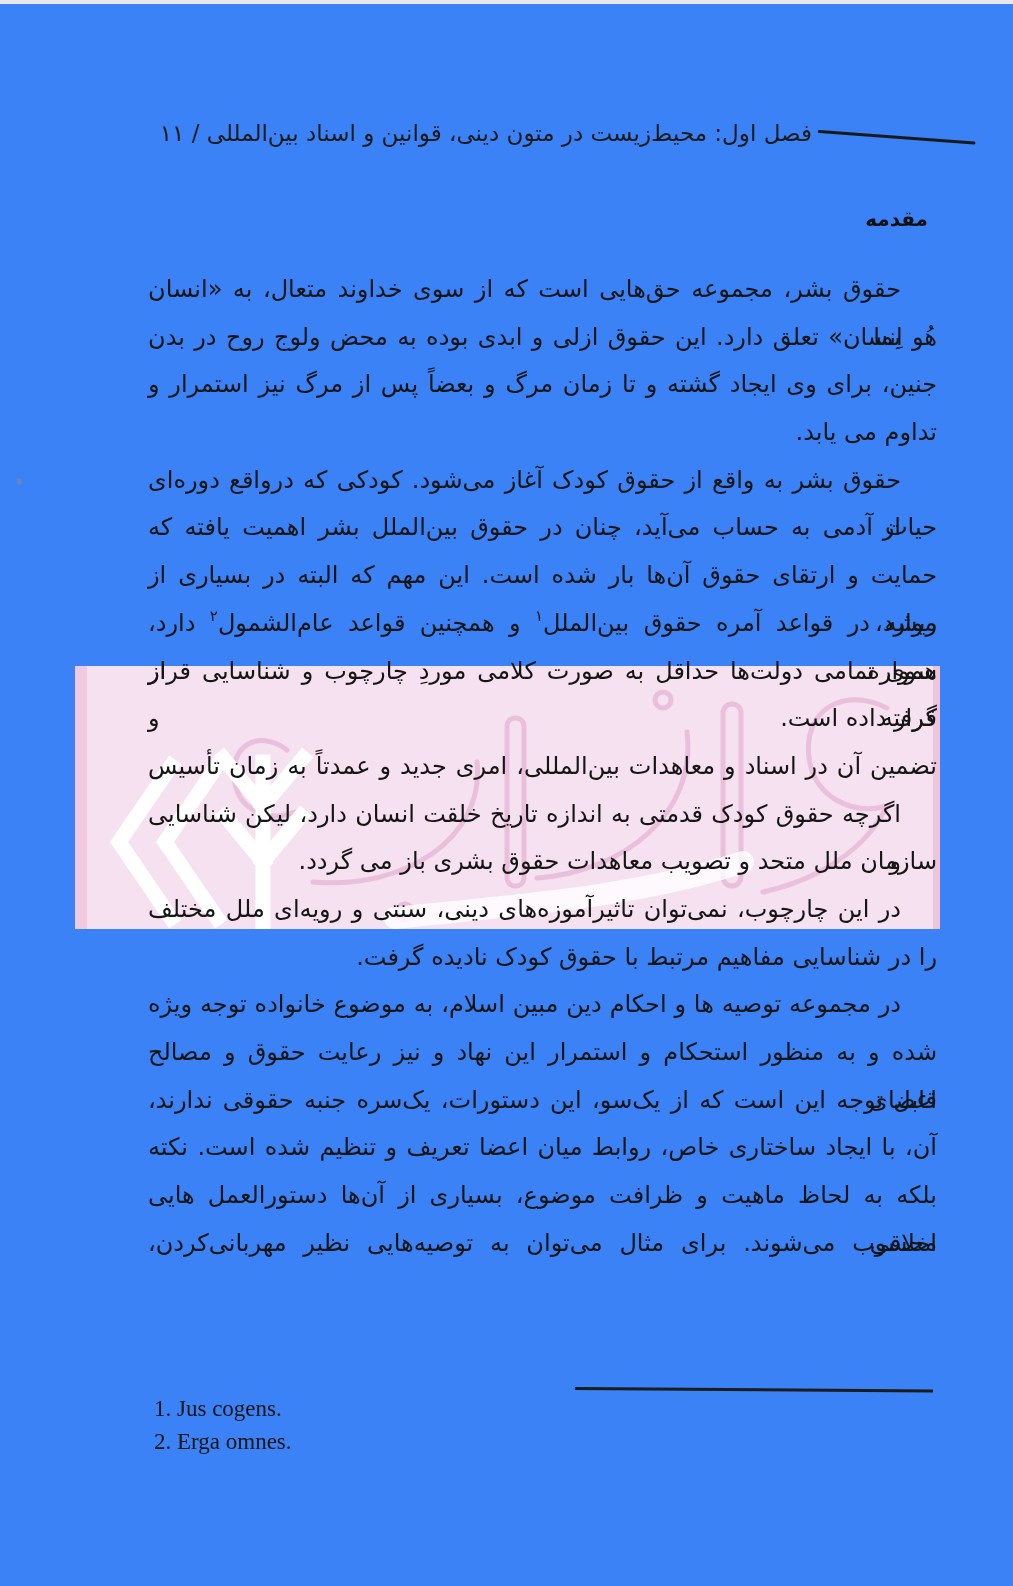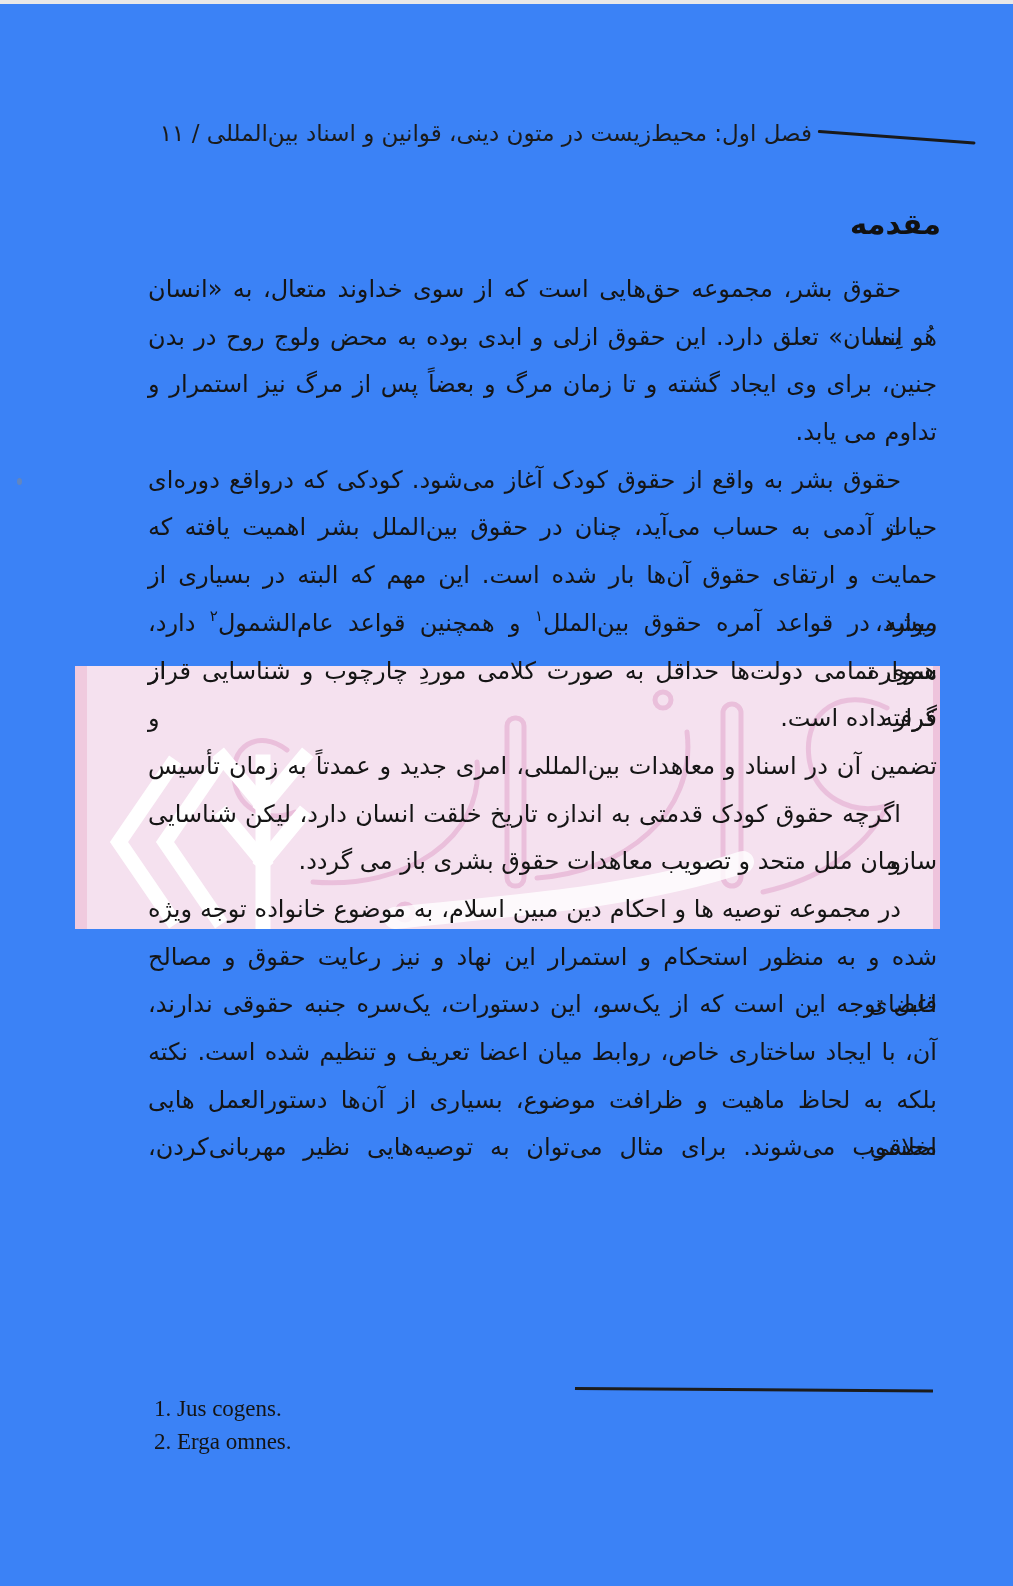--- a/index.html
+++ b/index.html
@@ -14,22 +14,22 @@
     direction:rtl;white-space:nowrap;
     font-size:23px;line-height:34px;color:#1b1b1b;text-align:right;
   }
   .hdr-rule{
     position:absolute;left:818px;top:126px;width:158px;height:3px;
     background:#1a1a1a;border-radius:2px;
     transform:rotate(4.2deg);transform-origin:left top;
   }
   
   .title{
-    position:absolute;top:203px;right:72px;
-    direction:rtl;font-size:29px;font-weight:700;color:#111;
+    position:absolute;top:203px;right:85px;
+    direction:rtl;font-size:20px;font-weight:700;color:#111;
   }
   
   .watermark{
     position:absolute;left:75px;top:662px;width:865px;height:263px;z-index:0;
   }
   
   .body{
     position:absolute;top:262px;right:76px;width:789px;z-index:1;
     direction:rtl;font-size:24px;line-height:47.7px;color:#151515;
   }
@@ -111,20 +111,24 @@
       <div class="line">سوی تمامی دولت‌ها حداقل به صورت کلامی موردِ چارچوب و شناسایی قرار گرفته و</div>
       <div class="line plast">قرار داده است.</div>
     </div>
 
     <div>
       <div class="line">تضمین آن در اسناد و معاهدات بین‌المللی، امری جدید و عمدتاً به زمان تأسیس</div>
       <div class="line first">اگرچه حقوق کودک قدمتی به اندازه تاریخ خلقت انسان دارد، لیکن شناسایی و</div>
       <div class="line plast">سازمان ملل متحد و تصویب معاهدات حقوق بشری باز می گردد.</div>
     </div>
 
+    <div>
+      <div class="line first">در این چارچوب، نمی‌توان تاثیرآموزه‌های دینی، سنتی و رویه‌ای ملل مختلف</div>
+      <div class="line plast">را در شناسایی مفاهیم مرتبط با حقوق کودک نادیده گرفت.</div>
+    </div>
 
     <div>
       <div class="line first">در مجموعه توصیه ها و احکام دین مبین اسلام، به موضوع خانواده توجه ویژه</div>
       <div class="line">شده و به منظور استحکام و استمرار این نهاد و نیز رعایت حقوق و مصالح اعضای</div>
       <div class="line">قابل توجه این است که از یک‌سو، این دستورات، یک‌سره جنبه حقوقی ندارند،</div>
       <div class="line">آن، با ایجاد ساختاری خاص، روابط میان اعضا تعریف و تنظیم شده است. نکته</div>
       <div class="line">بلکه به لحاظ ماهیت و ظرافت موضوع، بسیاری از آن‌ها دستورالعمل هایی اخلاقی</div>
       <div class="line">محسوب می‌شوند. برای مثال می‌توان به توصیه‌هایی نظیر مهربانی‌کردن،</div>
     </div>
 

